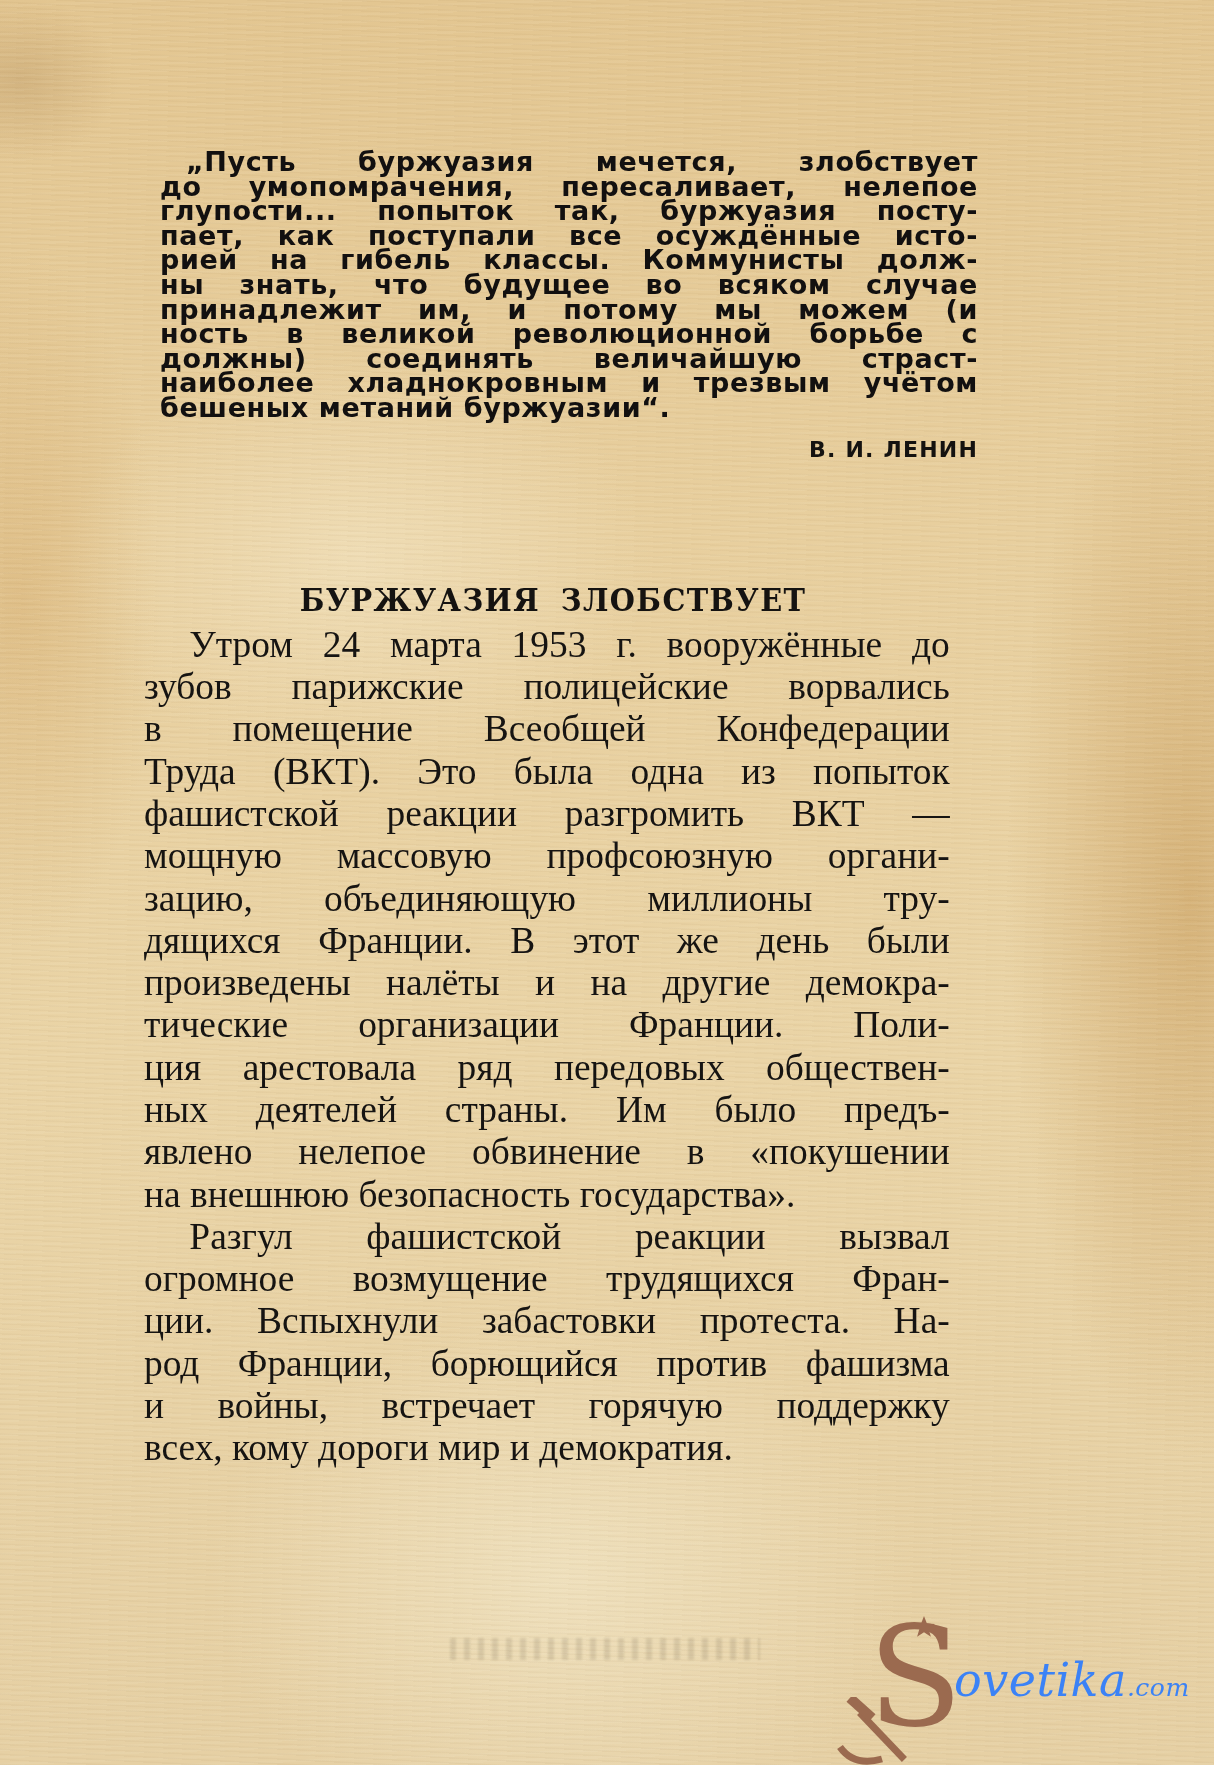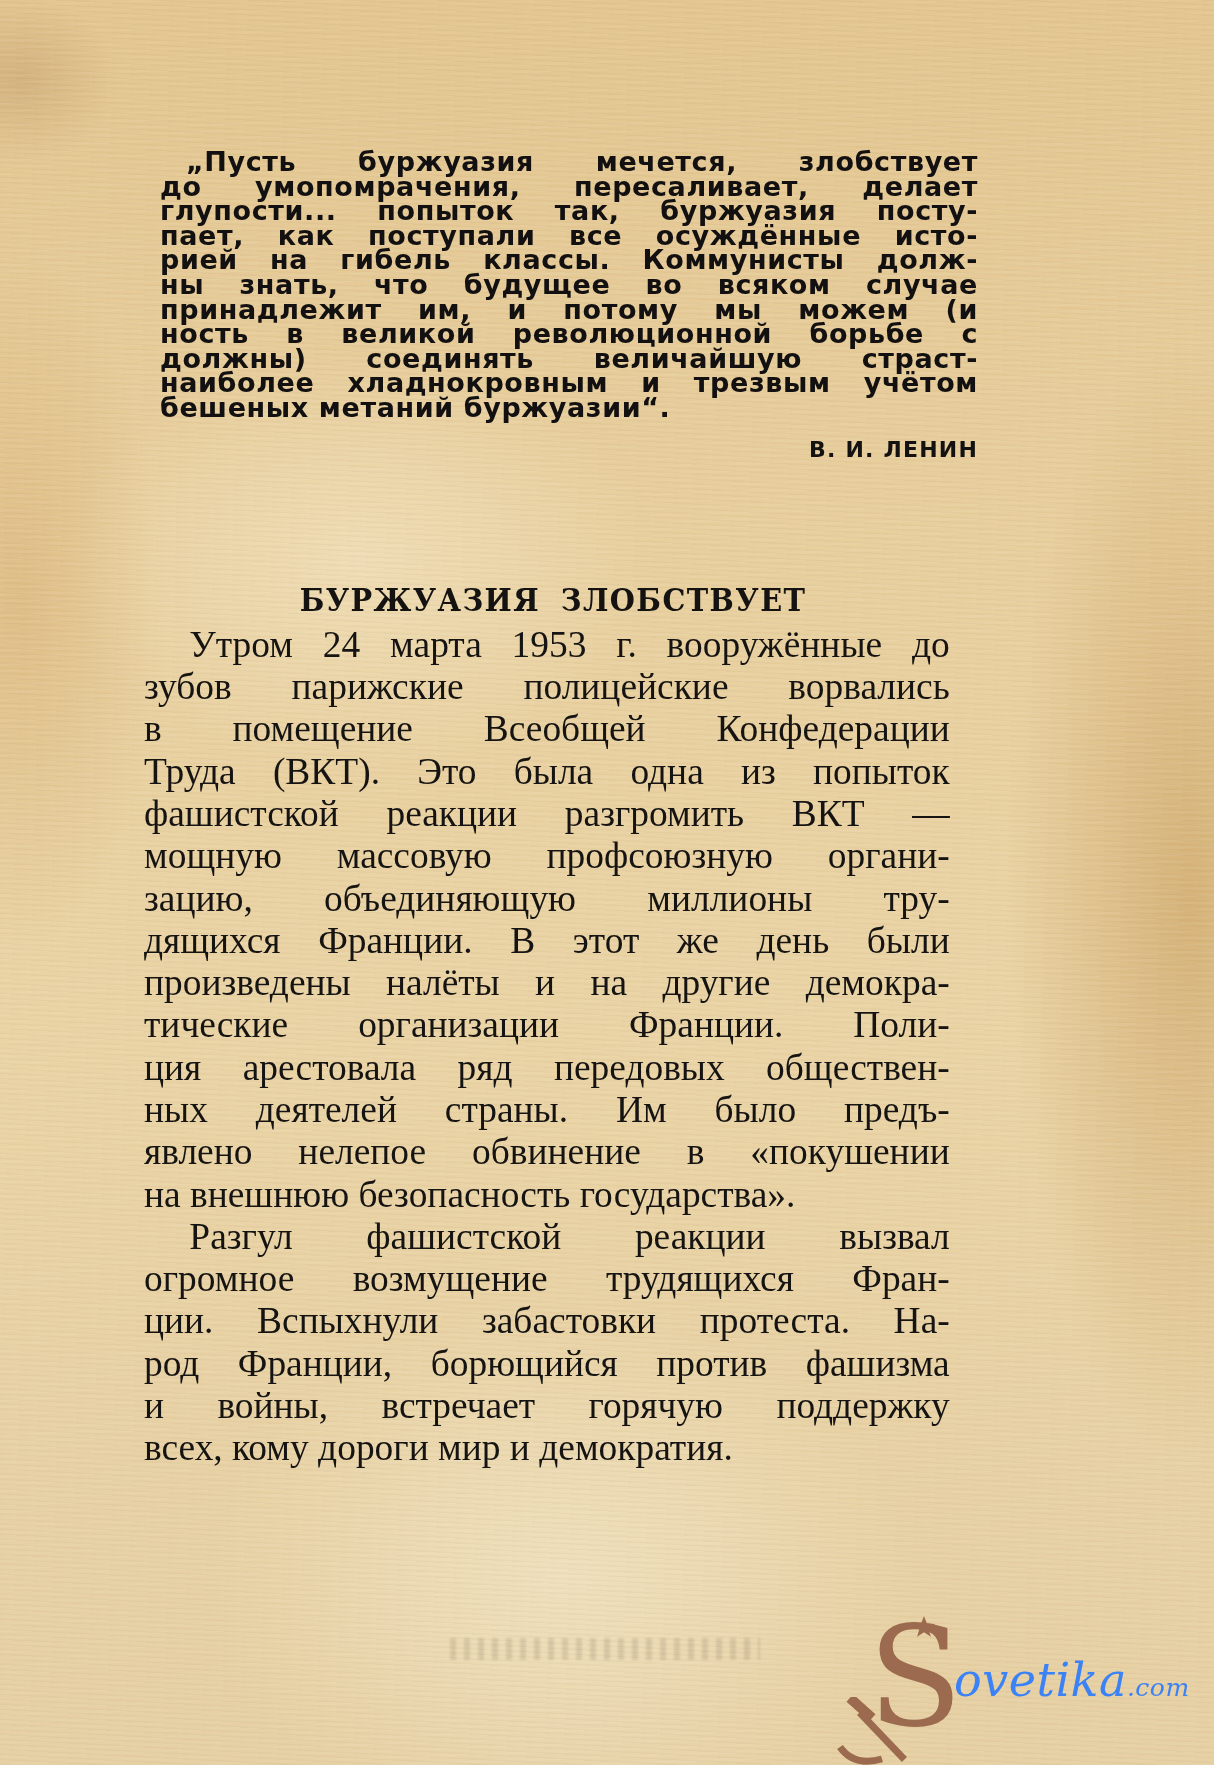--- a/index.html
+++ b/index.html
@@ -166,21 +166,21 @@
     }
   </style>
 </head>
 <body>
 
 <div class="paper-grain"></div>
 <div class="bleed-smudge"></div>
 
 <section class="quote-block">
   <div class="quote-line first">„Пусть буржуазия мечется, злобствует</div>
-  <div class="quote-line">до умопомрачения, пересаливает, делает</div>
+  <div class="quote-line">до умопомрачения, пересаливает, нелепое</div>
   <div class="quote-line">глупости... попыток так, буржуазия посту-</div>
   <div class="quote-line">пает, как поступали все осуждённые исто-</div>
   <div class="quote-line">рией на гибель классы. Коммунисты долж-</div>
   <div class="quote-line">ны знать, что будущее во всяком случае</div>
   <div class="quote-line">принадлежит им, и потому мы можем (и</div>
   <div class="quote-line">ность в великой революционной борьбе с</div>
   <div class="quote-line">должны) соединять величайшую страст-</div>
   <div class="quote-line">наиболее хладнокровным и трезвым учётом</div>
   <div class="quote-line last">бешеных метаний буржуазии“.</div>
   <div class="attribution">В. И. ЛЕНИН</div>

